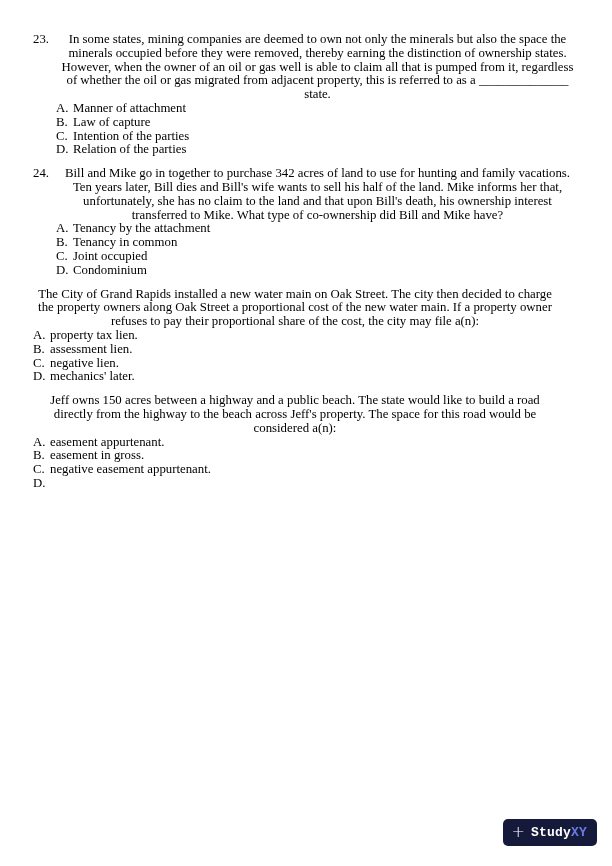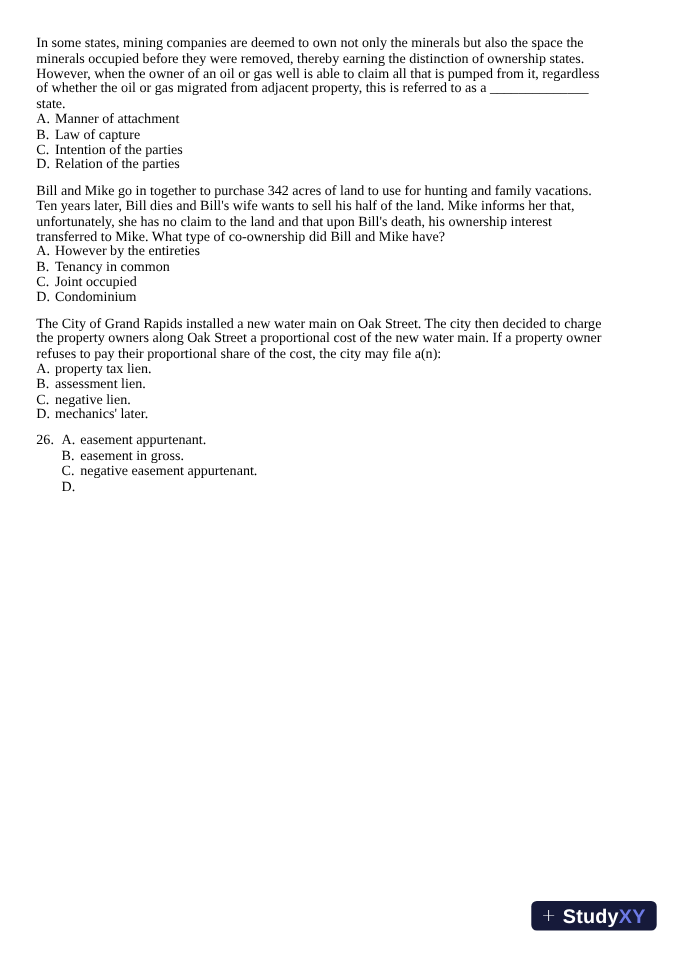--- a/index.html
+++ b/index.html
@@ -23,21 +23,21 @@
   }
   .qnum {
     flex: 0 0 23px;
     width: 23px;
   }
   .qbody {
     flex: 1;
     max-width: 524px;
   }
   .qtext {
-    text-align: left;
+    text-align: center;
   }
   .option {
     display: flex;
   }
   .opt-letter {
     flex: 0 0 17px;
     width: 17px;
   }
   .brand-badge {
     position: absolute;
@@ -54,37 +54,38 @@
   }
   .brand-icon {
     color: #ffffff;
     font-family: "DejaVu Sans", sans-serif;
     font-size: 16px;
     font-weight: 300;
     line-height: 1;
     margin-top: -1px;
   }
   .brand-name {
-    font-family: Liberation Sans, sans-serif;
+    font-family: Liberation Mono, monospace;
     font-weight: 700;
-    font-size: 18px;
+    font-size: 13px;
     color: #ffffff;
     letter-spacing: 0.2px;
     line-height: 1;
   }
   .brand-xy {
     color: #6d7ae6;
   }
 </style>
 </head>
 <body>
 
 <div class="page">
 
   <div class="question">
+    <div class="qnum">23.</div>
     <div class="qbody">
       <div class="qtext">In some states, mining companies are deemed to own not only the minerals but also the space the minerals occupied before they were removed, thereby earning the distinction of ownership states. However, when the owner of an oil or gas well is able to claim all that is pumped from it, regardless of whether the oil or gas migrated from adjacent property, this is referred to as a ______________ state.</div>
       <div class="option">
         <span class="opt-letter">A.</span>
         <span class="opt-text">Manner of attachment</span>
       </div>
       <div class="option">
         <span class="opt-letter">B.</span>
         <span class="opt-text">Law of capture</span>
       </div>
@@ -93,25 +94,26 @@
         <span class="opt-text">Intention of the parties</span>
       </div>
       <div class="option">
         <span class="opt-letter">D.</span>
         <span class="opt-text">Relation of the parties</span>
       </div>
     </div>
   </div>
 
   <div class="question">
+    <div class="qnum">24.</div>
     <div class="qbody">
       <div class="qtext">Bill and Mike go in together to purchase 342 acres of land to use for hunting and family vacations. Ten years later, Bill dies and Bill's wife wants to sell his half of the land. Mike informs her that, unfortunately, she has no claim to the land and that upon Bill's death, his ownership interest transferred to Mike. What type of co-ownership did Bill and Mike have?</div>
       <div class="option">
         <span class="opt-letter">A.</span>
-        <span class="opt-text">However by the entireties</span>
+        <span class="opt-text">Tenancy by the attachment</span>
       </div>
       <div class="option">
         <span class="opt-letter">B.</span>
         <span class="opt-text">Tenancy in common</span>
       </div>
       <div class="option">
         <span class="opt-letter">C.</span>
         <span class="opt-text">Joint occupied</span>
       </div>
       <div class="option">
@@ -137,22 +139,22 @@
         <span class="opt-text">negative lien.</span>
       </div>
       <div class="option">
         <span class="opt-letter">D.</span>
         <span class="opt-text">mechanics' later.</span>
       </div>
     </div>
   </div>
 
   <div class="question">
-    <div class="qnum">26.</div>
     <div class="qbody">
+      <div class="qtext">Jeff owns 150 acres between a highway and a public beach. The state would like to build a road directly from the highway to the beach across Jeff's property. The space for this road would be considered a(n):</div>
       <div class="option">
         <span class="opt-letter">A.</span>
         <span class="opt-text">easement appurtenant.</span>
       </div>
       <div class="option">
         <span class="opt-letter">B.</span>
         <span class="opt-text">easement in gross.</span>
       </div>
       <div class="option">
         <span class="opt-letter">C.</span>

